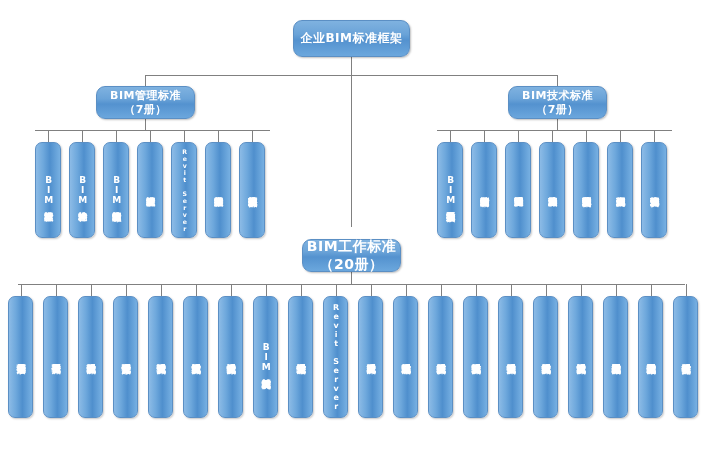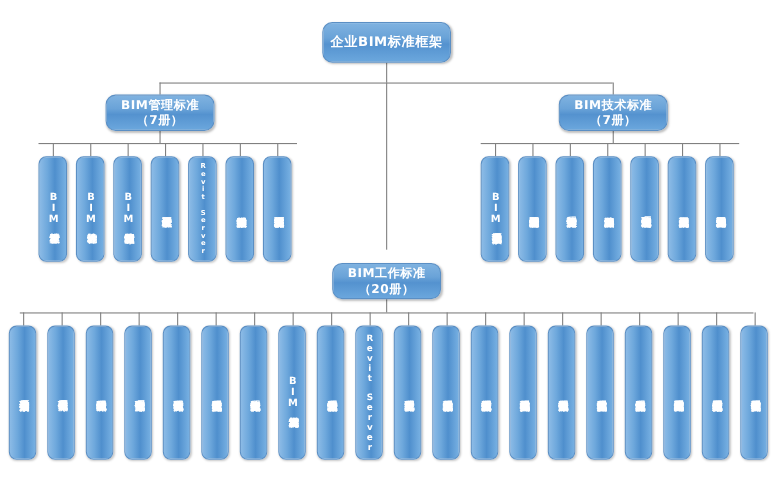--- a/index.html
+++ b/index.html
@@ -93,21 +93,21 @@
     </div>
   </div>
 
   <div class="hbox" style="left:508px;top:86px;width:99px;height:33px;font-size:11px;">
     <div>
       <span>BIM技术标准</span>
       <span class="l2">（7册）</span>
     </div>
   </div>
 
-  <div class="hbox" style="left:302px;top:239px;width:99px;height:33px;font-size:11px;">
+  <div class="hbox" style="left:302px;top:239px;width:99px;height:33px;font-size:14px;">
     <div>
       <span>BIM工作标准</span>
       <span class="l2">（20册）</span>
     </div>
   </div>
 
   <div id="tech-leaves">
       <div class="ln v" style="left: 48px; top: 130px; height: 12px;"></div>
       <div class="vbox" style="left: 35px; top: 142px; width: 26px; height: 96px;">
         <span class="vt" style="font-size: 9px;">BIM模型设计标准</span>

